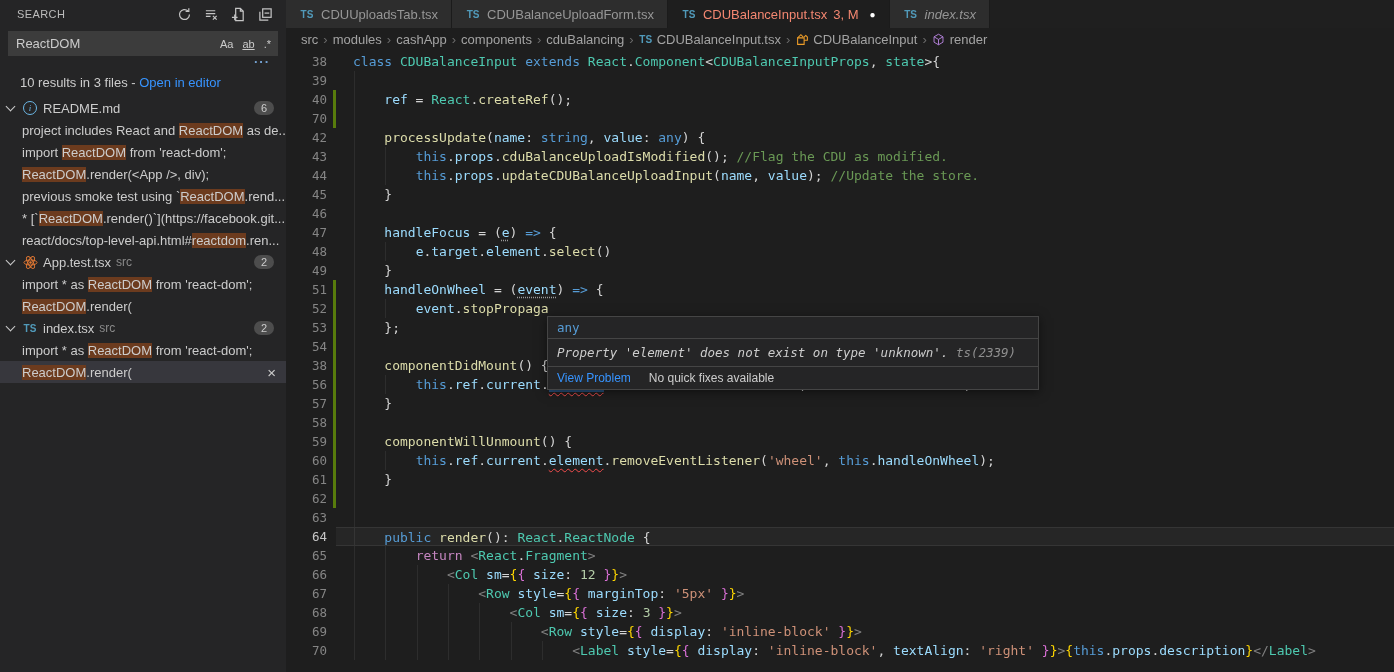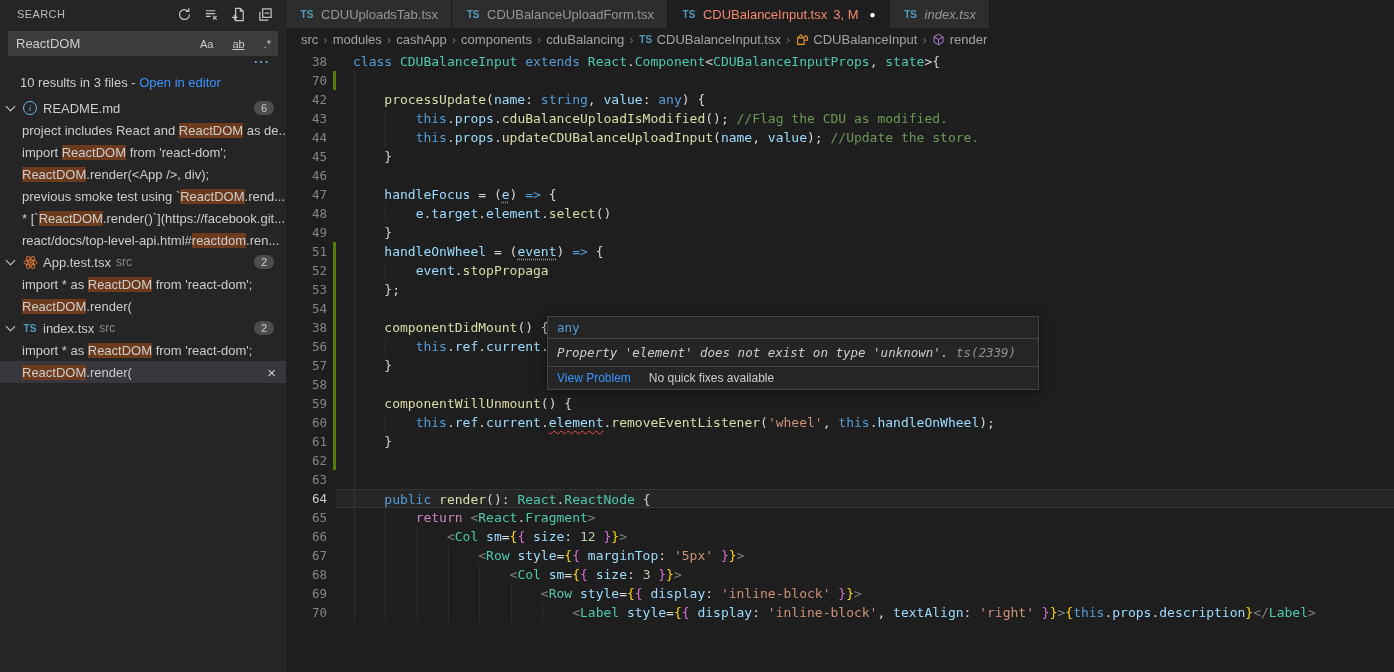--- a/index.html
+++ b/index.html
@@ -8,21 +8,21 @@
 
   
   .sidebar{position:absolute;left:0;top:0;width:286px;height:672px;background:var(--sidebar-bg,#252526);color:#cccccc;font-size:13px;overflow:hidden;}
   .panel-header{display:flex;align-items:center;height:28px;padding:0 12px 0 17px;}
   .panel-title{flex:1;font-size:11px;color:#bcbcbc;letter-spacing:.4px;}
   .panel-icons{display:flex;gap:9px;align-items:center;}
   .icon-btn{width:18px;height:18px;display:flex;align-items:center;justify-content:center;color:#c5c5c5;}
   .icon-btn svg{display:block;}
   .search-box{margin:3px 8px 0 8px;background:var(--input-bg,#3c3c3c);height:25px;display:flex;align-items:center;padding:0 4px 0 8px;}
   .search-query{flex:1;min-width:0;background:transparent;border:0;outline:0;color:#cccccc;font-size:13px;font-family:"Liberation Sans",sans-serif;padding:0;}
-  .opt{flex:none;font-size:11px;color:#cccccc;padding:1px 3px;margin-left:13px;border-radius:3px;}
+  .opt{flex:none;font-size:11px;color:#cccccc;padding:1px 3px;margin-left:3px;border-radius:3px;}
   .opt-word{text-decoration:underline;}
   .more-dots{height:13px;text-align:right;padding:1px 16px 0 0;color:#75a3d4;font-weight:bold;font-size:13px;line-height:10px;letter-spacing:1px;}
   .summary{padding:5px 0 7px 20px;color:#cccccc;white-space:nowrap;}
   .summary a{color:var(--link-blue,#3794ff);text-decoration:none;}
 
   .tree{width:100%;}
   .file-row{display:flex;align-items:center;height:22px;padding:0 12px 0 4px;gap:5px;cursor:pointer;}
   .chev{flex:none;width:6px;height:6px;border-right:1px solid #cccccc;border-bottom:1px solid #cccccc;transform:rotate(45deg);margin:-3px 3px 0 3px;}
   .file-icon{flex:none;width:16px;height:16px;display:flex;align-items:center;justify-content:center;}
   .info-circle{width:12px;height:12px;border-radius:50%;border:1px solid #6cb8e6;color:#6cb8e6;font-size:9px;font-style:italic;display:flex;align-items:center;justify-content:center;font-family:"Liberation Serif",serif;}
@@ -266,20 +266,30 @@
           <span>render</span>
         </span>
       </div>
     <div class="editor">
         <div class="code-line">
           <span class="ln">38</span>
           <span class="mark"></span>
           <span class="code"><span class="tk k">class</span><span class="tk p"> </span><span class="tk t">CDUBalanceInput</span><span class="tk p"> </span><span class="tk k">extends</span><span class="tk p"> </span><span class="tk t">React</span><span class="tk p">.</span><span class="tk t">Component</span><span class="tk p">&lt;</span><span class="tk t">CDUBalanceInputProps</span><span class="tk p">, </span><span class="tk t">state</span><span class="tk p">&gt;{</span></span>
         </div>
         <div class="code-line">
+          <span class="ln">39</span>
+          <span class="mark"></span>
+          <span class="code"><span class="g" style="left: 18px;"></span></span>
+        </div>
+        <div class="code-line">
+          <span class="ln">40</span>
+          <span class="mark mod"></span>
+          <span class="code"><span class="g" style="left: 18px;"></span><span class="tk p">    </span><span class="tk v">ref</span><span class="tk p"> = </span><span class="tk t">React</span><span class="tk p">.</span><span class="tk f">createRef</span><span class="tk p">();</span></span>
+        </div>
+        <div class="code-line">
           <span class="ln">70</span>
           <span class="mark mod"></span>
           <span class="code"><span class="g" style="left: 18px;"></span></span>
         </div>
         <div class="code-line">
           <span class="ln">42</span>
           <span class="mark"></span>
           <span class="code"><span class="g" style="left: 18px;"></span><span class="tk p">    </span><span class="tk f">processUpdate</span><span class="tk p">(</span><span class="tk v">name</span><span class="tk p">: </span><span class="tk k">string</span><span class="tk p">, </span><span class="tk v">value</span><span class="tk p">: </span><span class="tk k">any</span><span class="tk p">) {</span></span>
         </div>
         <div class="code-line">

